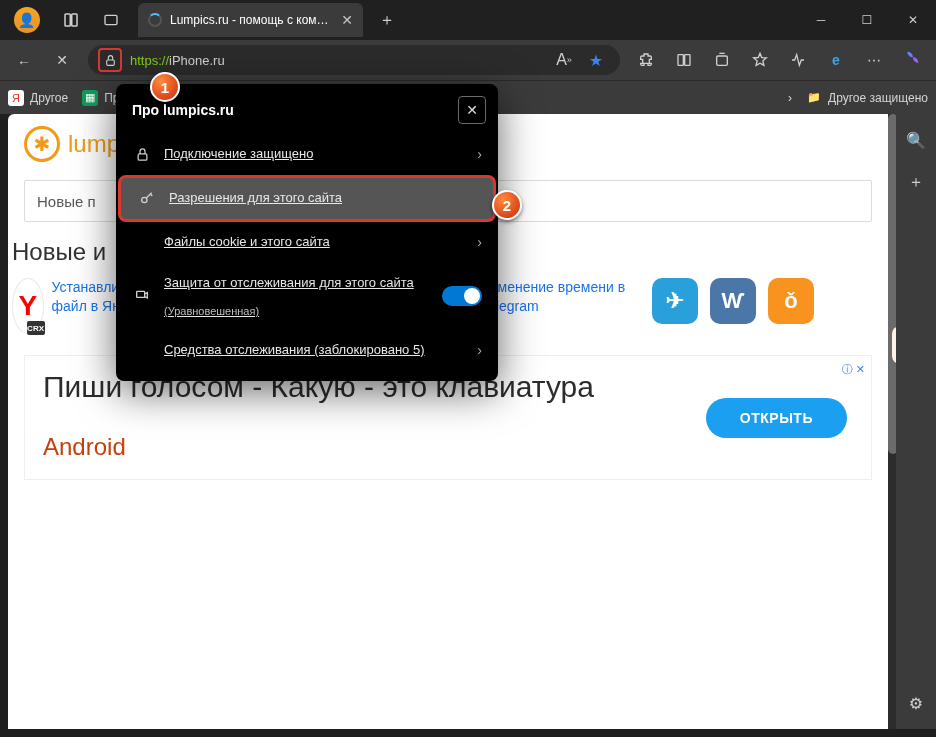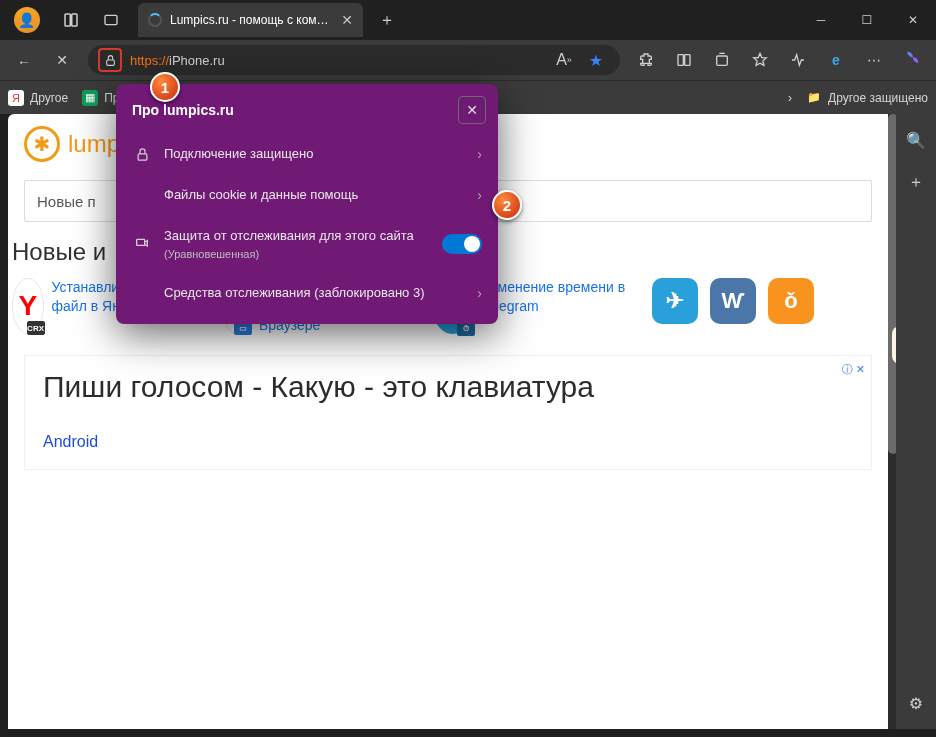--- a/index.html
+++ b/index.html
@@ -17,21 +17,21 @@
 .newtab { color:#cfcfcf; margin-left:10px; font-size:16px; cursor:pointer; width:28px; text-align:center; }
 .win-controls { margin-left:auto; display:flex; }
 .win-btn { width:46px; height:40px; color:#cfcfcf; display:flex; align-items:center; justify-content:center; font-size:12px; cursor:pointer; }
 
 
 .toolbar { height:40px; background:#3b3b3b; display:flex; align-items:center; padding:0 6px; gap:2px; }
 .tool-btn { width:36px; height:32px; display:flex; align-items:center; justify-content:center; color:#cfcfcf; border-radius:4px; cursor:pointer; font-size:14px; }
 .addressbar { flex:1; height:30px; background:#2b2b2b; border-radius:15px; display:flex; align-items:center; padding:0 10px; margin:0 6px; gap:8px; position:relative; }
 .lock-wrap { width:24px; height:24px; border:2px solid #d63a2f; border-radius:4px; display:flex; align-items:center; justify-content:center; color:#cfcfcf; }
 .url-text { color:#cfcfcf; font-size:13px; }
-.url-muted { color:#f97316; }
+.url-muted { color:#84cc16; }
 .addr-right { margin-left:auto; display:flex; gap:4px; align-items:center; }
 .addr-icon { width:28px; height:28px; display:flex; align-items:center; justify-content:center; color:#cfcfcf; cursor:pointer; }
 .star { color:#3b82f6; }
 .copilot { width:36px; height:40px; display:flex; align-items:center; justify-content:center; }
 
 
 .bookmarks { height:34px; background:#3b3b3b; border-top:1px solid #2a2a2a; display:flex; align-items:center; padding:0 8px; gap:14px; font-size:12px; color:#d5d5d5; }
 .bm-item { display:flex; align-items:center; gap:6px; cursor:pointer; }
 .bm-item .ico { width:16px; height:16px; border-radius:3px; display:flex;align-items:center;justify-content:center;font-size:11px; }
 .bookmarks .spacer { flex:1; }
@@ -53,40 +53,40 @@
 .share-fab { position:absolute; right:6px; top:326px; width:38px; height:38px; background:#fdf3e6; border-radius:8px; display:flex; align-items:center; justify-content:center; color:#c77; }
 .ad-block { margin:6px 16px 0; border:1px solid #ecececdd; padding:14px 18px 18px; position:relative; }
 .ad-x { position:absolute; top:6px; right:6px; color:#3b82f6; font-size:11px; }
 .ad-head { font-size:30px; color:#2c2c2c; line-height:1.1; }
 .ad-btn { position:absolute; right:24px; top:42px; background:#1a9ff1; color:#fff; border-radius:24px; padding:12px 34px; font-size:14px; font-weight:600; cursor:pointer; letter-spacing:0.5px; }
 .os-link { display:flex; align-items:center; gap:12px; margin-top:18px; }
 .os-icon { width:42px; height:42px; background:#f7f7f7; border-radius:4px; display:flex; flex-wrap:wrap; padding:6px; gap:2px; }
 .os-sq { width:13px; height:13px; }
 .os-text { color:#1a73e8; font-size:22px; }
 .platforms { display:flex; margin-top:30px; }
-.plat { flex:1; font-size:16px; color:#1d4ed8; }
+.plat { flex:1; font-size:24px; color:#c2410c; }
 
 
 .right-sidebar { position:absolute; top:114px; right:0; width:40px; height:615px; background:#3b3b3b; display:flex; flex-direction:column; align-items:center; padding-top:12px; gap:14px; }
 .sb-btn { width:28px; height:28px; display:flex; align-items:center; justify-content:center; color:#cfcfcf; cursor:pointer; font-size:16px; }
 .sb-btn.bottom { margin-top:auto; margin-bottom:12px; }
 
 
-.popup { position:absolute; top:84px; left:116px; width:382px; background:#701a75; border-radius:8px; box-shadow:0 10px 40px rgba(0,0,0,0.6); z-index:10; padding-bottom:10px; }
+.popup { position:absolute; top:84px; left:116px; width:382px; background:#000000; border-radius:8px; box-shadow:0 10px 40px rgba(0,0,0,0.6); z-index:10; padding-bottom:10px; }
 .popup-head { display:flex; align-items:center; padding:12px 12px 10px 16px; }
 .popup-title { color:#fff; font-size:14px; font-weight:600; }
 .popup-close { margin-left:auto; width:28px; height:28px; border:1px solid #6a6a6a; border-radius:4px; display:flex; align-items:center; justify-content:center; color:#ddd; cursor:pointer; font-size:14px; }
 .popup-row { display:flex; align-items:center; padding:12px 16px; gap:12px; color:#e8e8e8; font-size:13px; cursor:pointer; position:relative; }
 .popup-row.highlight { background:#555; border:3px solid #d63a2f; border-radius:8px; margin:0 2px; }
 .popup-row .r-ico { width:20px; display:flex; justify-content:center; color:#cfcfcf; }
 .popup-row .chev { margin-left:auto; color:#aaa; font-size:14px; }
 .popup-row .toggle { margin-left:auto; width:40px; height:20px; background:#0078d4; border-radius:10px; position:relative; }
 .popup-row .toggle::after { content:''; position:absolute; right:2px; top:2px; width:16px; height:16px; background:#fff; border-radius:50%; }
-.popup-text { flex:1; line-height:1.3; }
-.popup-sub { font-size:11px; color:#bfbfbf; display:block; margin-top:2px; }
+.popup-text { flex:1; line-height:1.3;text-decoration:underline; }
+.popup-sub { font-size:11px; color:#bfbfbf; display:block; margin-top:12px; }
 
 
 .anno { position:absolute; width:30px; height:30px; border-radius:50%; background:radial-gradient(circle at 35% 30%, #ff8a3c, #d9461a 70%); border:2px solid #fff; color:#fff; font-weight:700; display:flex; align-items:center; justify-content:center; font-size:15px; z-index:20; box-shadow:0 2px 4px rgba(0,0,0,0.5); }
 .scroll-track { position:absolute; top:114px; left:888px; width:10px; height:615px; background:#2c2c2c; }
 .scroll-thumb { position:absolute; top:0; left:0; width:10px; height:340px; background:#6b6b6b; border-radius:5px; }
 </style>
 </head>
 <body>
 
 <div class="titlebar">
@@ -220,20 +220,21 @@
     <div class="socials">
       <div class="soc" style="background:#29a0da">✈</div>
       <div class="soc" style="background:#4a76a8">Ⱳ</div>
       <div class="soc" style="background:#f7931e">ǒ</div>
     </div>
   </div>
 
   <div class="ad-block">
     <div class="ad-x">ⓘ ✕</div>
     <div class="ad-head">Пиши голосом - Какую - это клавиатура</div>
+    <div class="ad-btn">ОТКРЫТЬ</div>
     <div class="platforms">
       <div class="plat">Android</div>
     </div>
   </div>
 </div>
 
 <div class="scroll-track">
   <div class="scroll-thumb"></div>
 </div>
 
@@ -253,36 +254,45 @@
   <div class="popup-row">
     <div class="r-ico">
         <svg width="15" height="15" viewBox="0 0 24 24" fill="none" stroke="currentColor" stroke-width="2">
           <rect x="5" y="11" width="14" height="10" rx="2"></rect>
           <path d="M8 11V7a4 4 0 0 1 8 0v4"></path>
         </svg>
       </div>
     <div class="popup-text">Подключение защищено</div>
     <div class="chev">›</div>
   </div>
+  <div class="popup-row highlight">
+    <div class="r-ico">
+        <svg width="16" height="16" viewBox="0 0 24 24" fill="none" stroke="currentColor" stroke-width="2">
+          <circle cx="8" cy="15" r="4"></circle>
+          <path d="M11 12l8-8M17 6l3 3"></path>
+        </svg>
+      </div>
+    <div class="popup-text">Разрешения для этого сайта</div>
+  </div>
   <div class="popup-row">
     <div class="r-ico"></div>
-    <div class="popup-text">Файлы cookie и данные помощь</div>
+    <div class="popup-text">Файлы cookie и этого сайта</div>
     <div class="chev">›</div>
   </div>
   <div class="popup-row">
     <div class="r-ico">
         <svg width="16" height="16" viewBox="0 0 24 24" fill="none" stroke="currentColor" stroke-width="2">
           <rect x="4" y="5" width="12" height="9" rx="1"></rect>
           <path d="M16 9l4-2v8l-4-2"></path>
         </svg>
       </div>
     <div class="popup-text"><span>Защита от отслеживания для этого сайта</span><span class="popup-sub">(Уравновешенная)</span></div>
     <div class="toggle"></div>
   </div>
   <div class="popup-row">
     <div class="r-ico"></div>
-    <div class="popup-text">Средства отслеживания (заблокировано 3)</div>
+    <div class="popup-text">Средства отслеживания (заблокировано 5)</div>
     <div class="chev">›</div>
   </div>
 </div>
 
 <div class="anno" style="top:72px; left:150px">1</div>
 <div class="anno" style="top:190px; left:492px">2</div>
 
 </body></html>

